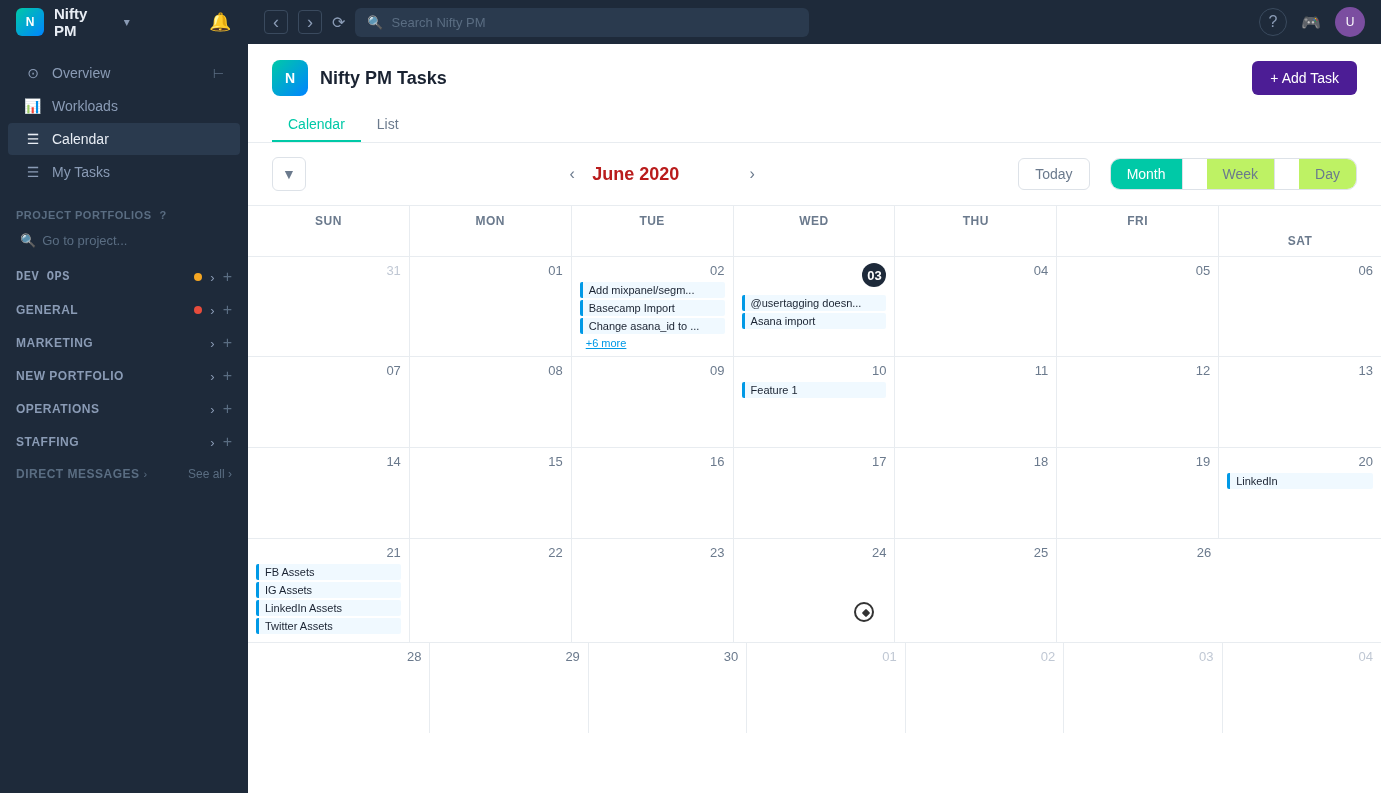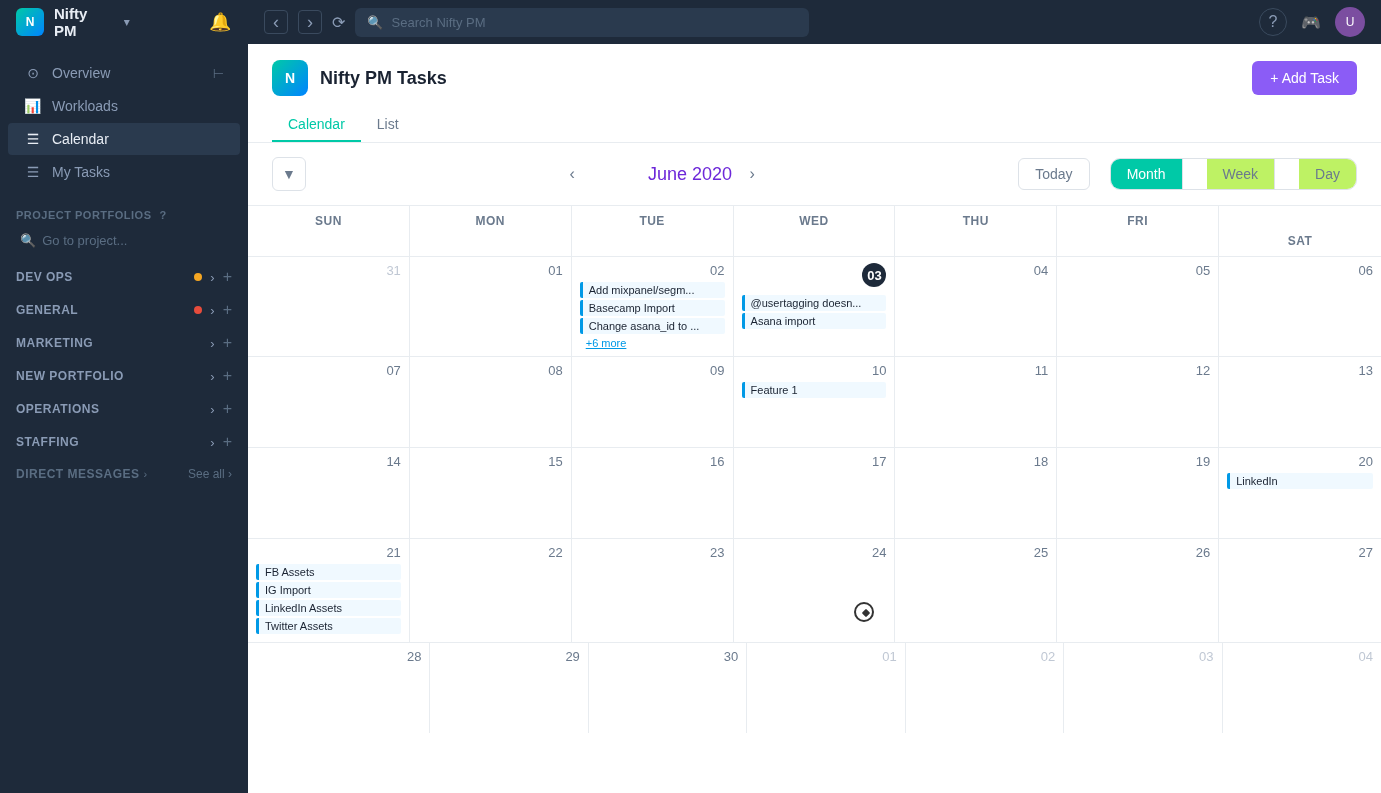--- a/index.html
+++ b/index.html
@@ -89,21 +89,21 @@
       width: 36px; height: 36px;
       background: linear-gradient(135deg, #00c9a7, #0084ff);
       border-radius: 8px;
       display: flex; align-items: center; justify-content: center;
       color: white; font-weight: bold; font-size: 14px;
     }
     .project-title {
       font-size: 18px; font-weight: 600; color: #1a2332;
     }
     .add-task-btn {
-      background: #8b5cf6;
+      background: #4c1d95;
       color: white;
       border: none;
       padding: 9px 18px;
       border-radius: 6px;
       font-size: 14px;
       font-weight: 500;
       cursor: pointer;
     }
     .main-tabs {
       display: flex; gap: 0;
@@ -132,22 +132,22 @@
       border-radius: 6px;
       display: flex; align-items: center; justify-content: center;
       cursor: pointer; color: #6b7a8d; font-size: 14px;
     }
     .nav-arrow {
       width: 28px; height: 28px;
       display: flex; align-items: center; justify-content: center;
       cursor: pointer; color: #6b7a8d; font-size: 16px;
     }
     .month-title {
-      font-size: 18px; font-weight: 400; color: #6d28d9;
-      min-width: 140px; text-align: right;
+      font-size: 18px; font-weight: 700; color: #b91c1c;
+      min-width: 140px; text-align: left;
     }
     .view-group {
       display: flex; border: 1px solid #dde2e8; border-radius: 10px; overflow: hidden; gap: 24px;
     }
     .view-btn {
       padding: 7px 16px;
       font-size: 14px;
       cursor: pointer;
       color: #6b7a8d;
       background: #bef264;
@@ -321,21 +321,21 @@
       <span>PROJECT PORTFOLIOS</span>
       <span style="margin-left:4px;cursor:pointer;color:#5a6d82;">?</span>
     </div>
     <div class="portfolio-search">
       <span style="font-size:13px;">🔍</span>
       <span style="font-size:13px;">Go to project...</span>
     </div>
 
     <div style="overflow-y:auto;flex:1;">
       <div class="sidebar-group">
-        <span class="group-name" style="font-size:12px;font-weight:600;letter-spacing:0.5px;color:#8a9bb5;">DEV OPS</span>
+        <span class="group-name" style="font-size:12px;font-weight:600;letter-spacing:0.5px;color:#8a9bb5;font-family:Liberation Mono, monospace;">DEV OPS</span>
         <span class="dot-orange"></span>
         <span style="margin-left:8px;">›</span>
         <span class="add-btn" style="margin-left:8px;">+</span>
       </div>
       <div class="sidebar-group">
         <span class="group-name" style="font-size:12px;font-weight:600;letter-spacing:0.5px;color:#8a9bb5;">GENERAL</span>
         <span class="dot-red"></span>
         <span style="margin-left:8px;">›</span>
         <span class="add-btn" style="margin-left:8px;">+</span>
       </div>
@@ -514,21 +514,21 @@
           <div class="calendar-cell">
             <div class="cell-date">20</div>
             <div class="task-item">LinkedIn</div>
           </div>
         </div>
 
         <div class="calendar-week">
           <div class="calendar-cell">
             <div class="cell-date">21</div>
             <div class="task-item">FB Assets</div>
-            <div class="task-item">IG Import</div>
+            <div class="task-item">IG Assets</div>
             <div class="task-item">LinkedIn Assets</div>
             <div class="task-item">Twitter Assets</div>
           </div>
           <div class="calendar-cell">
             <div class="cell-date">22</div>
           </div>
           <div class="calendar-cell">
             <div class="cell-date">23</div>
           </div>
           <div class="calendar-cell" style="position:relative;">
@@ -536,23 +536,20 @@
             <div style="position:absolute;bottom:20px;right:20px;width:20px;height:20px;border-radius:50%;border:2px solid #333;display:flex;align-items:center;justify-content:center;">
               <div style="width:6px;height:6px;background:#333;border-radius:1px;transform:rotate(45deg);margin-left:3px;margin-top:2px;"></div>
             </div>
           </div>
           <div class="calendar-cell">
             <div class="cell-date">25</div>
           </div>
           <div class="calendar-cell">
             <div class="cell-date">26</div>
           </div>
-          <div class="calendar-cell">
-            <div class="cell-date">27</div>
-          </div>
         </div>
 
         <div class="calendar-week">
           <div class="calendar-cell">
             <div class="cell-date">28</div>
           </div>
           <div class="calendar-cell">
             <div class="cell-date">29</div>
           </div>
           <div class="calendar-cell">

